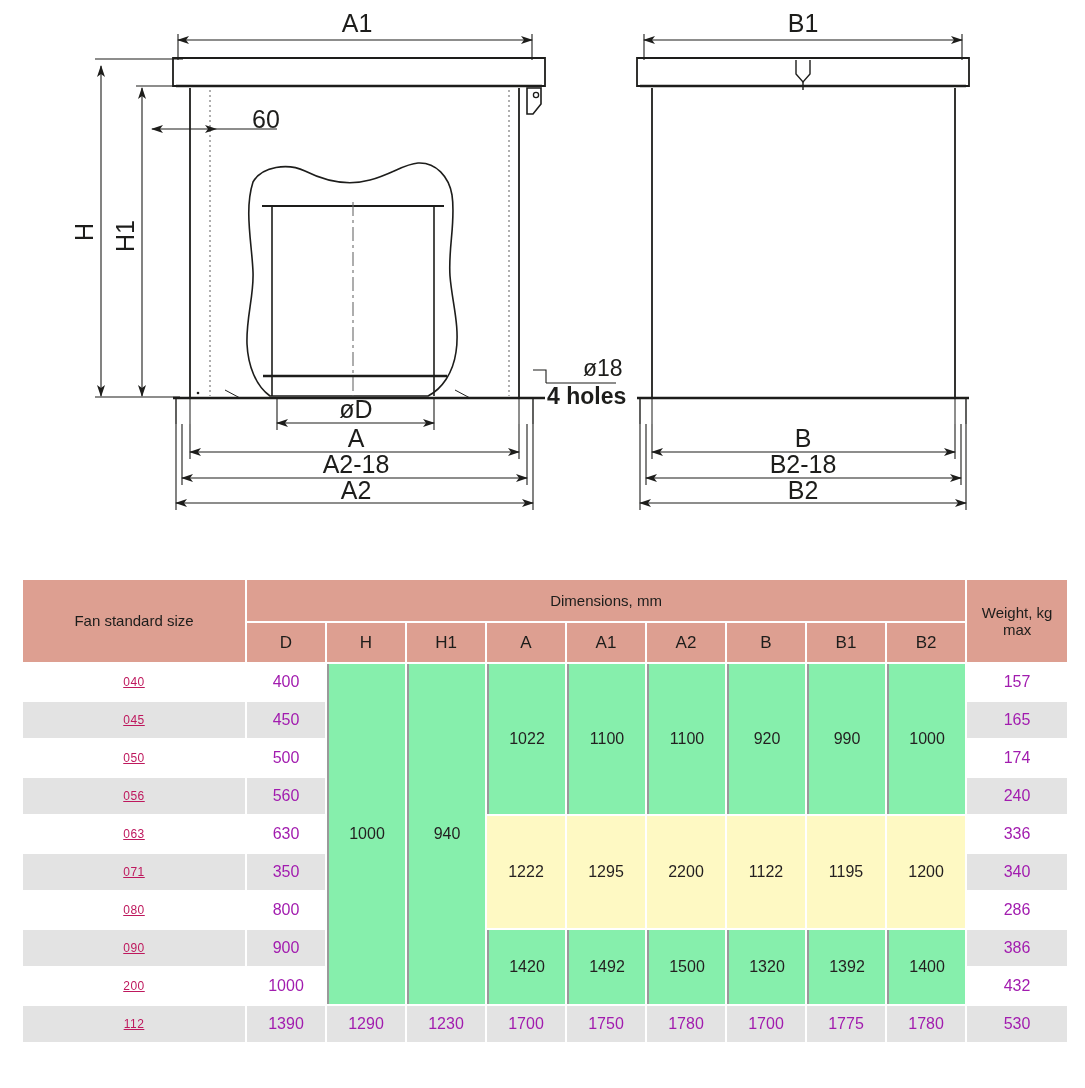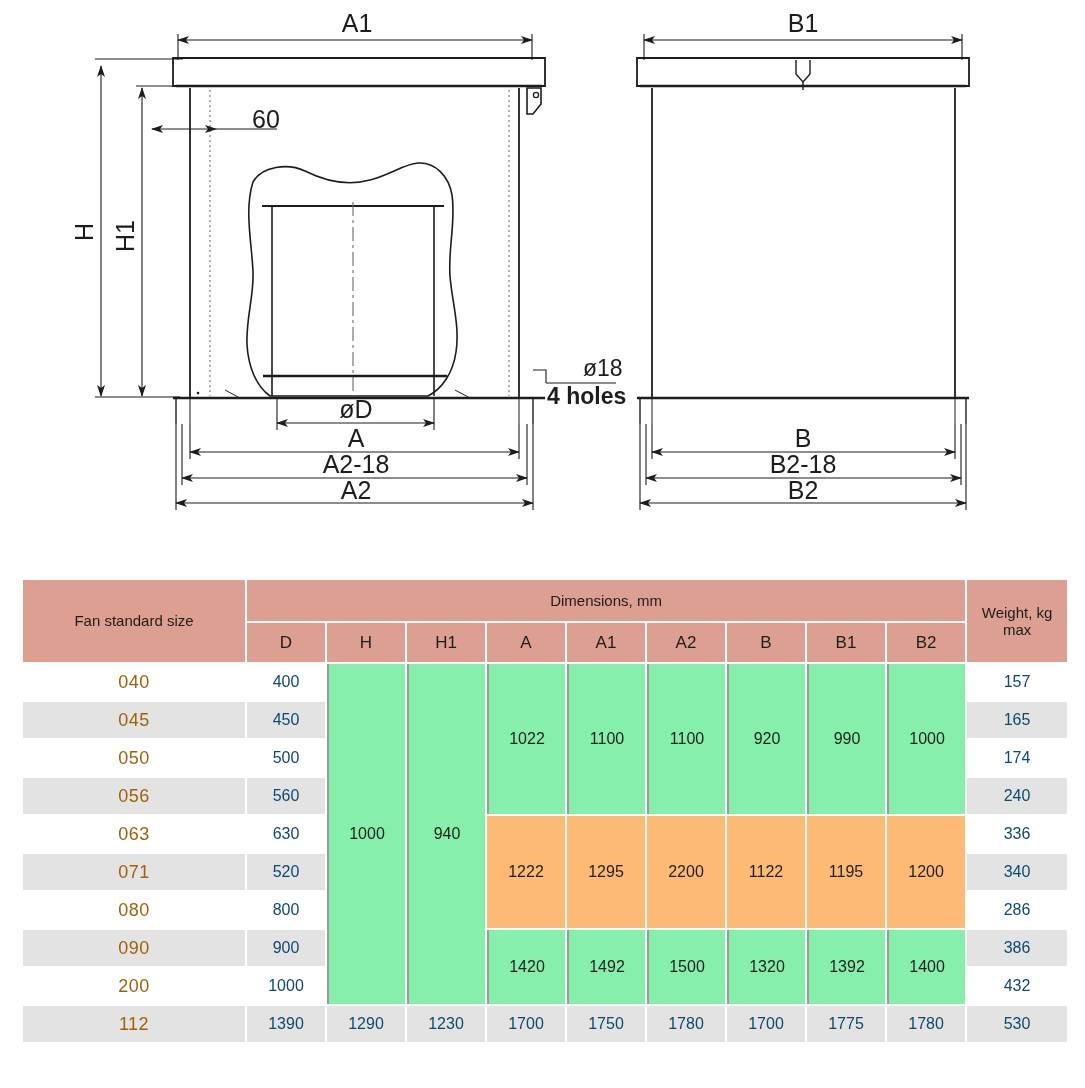--- a/index.html
+++ b/index.html
@@ -37,34 +37,35 @@
     background: #dd9f91;
     color: #1d1d1b;
     font-size: 15px;
     line-height: 1.15;
     height: 40px;
   }
   th.hdr.tall { height: 82px; }
   th.hdr.sub { height: 38px; font-size: 17px; }
   td.cell {
     background: #ffffff;
-    color: #0c4a6e;
+    color: #a21caf;
     font-size: 16px;
     height: 36px;
   }
   tr.alt td.cell { background: #e3e3e3; }
   td.size {
-    color: #a16207;
-    font-size: 18px;
+    color: #be185d;
+    font-size: 12px;
     font-weight: bold;
     letter-spacing: 0.5px;
+    text-decoration: underline;
   }
   
   td.merge-white { background: #86efac; }
-  td.merge-grey  { background: #fdba74; }
+  td.merge-grey  { background: #fef9c3; }
   td.vline { border-left: 2px solid #9a9a9a; }
 </style>
 </head>
 <body>
 
 <div id="page">
 
   <div id="drawing">
     <svg width="1085" height="560" viewBox="0 0 1085 560" xmlns="http://www.w3.org/2000/svg">
       <defs>
@@ -336,21 +337,21 @@
           <td class="merge-grey" rowspan="3">1295</td>
           <td class="merge-grey" rowspan="3">2200</td>
           <td class="merge-grey" rowspan="3">1122</td>
           <td class="merge-grey" rowspan="3">1195</td>
           <td class="merge-grey" rowspan="3">1200</td>
           <td class="cell">336</td>
         </tr>
 
         <tr class="alt">
           <td class="cell size">071</td>
-          <td class="cell">520</td>
+          <td class="cell">350</td>
           <td class="cell">340</td>
         </tr>
 
         <tr>
           <td class="cell size">080</td>
           <td class="cell">800</td>
           <td class="cell">286</td>
         </tr>
 
         <tr class="alt">

